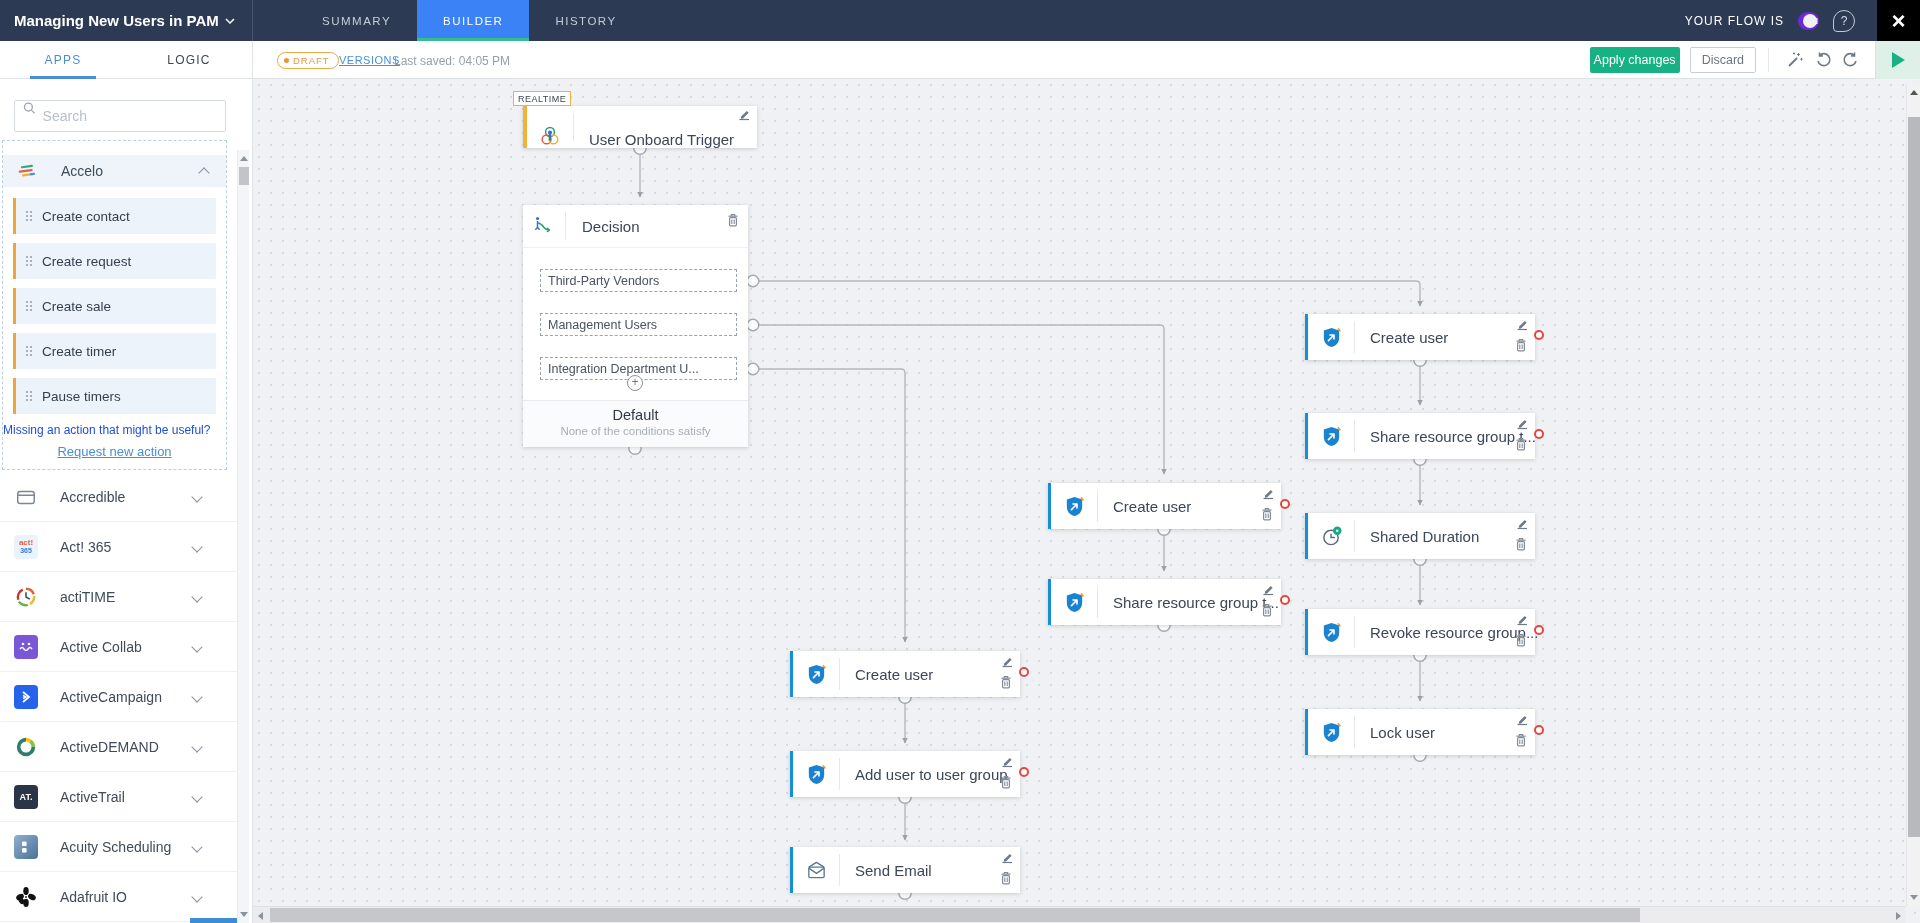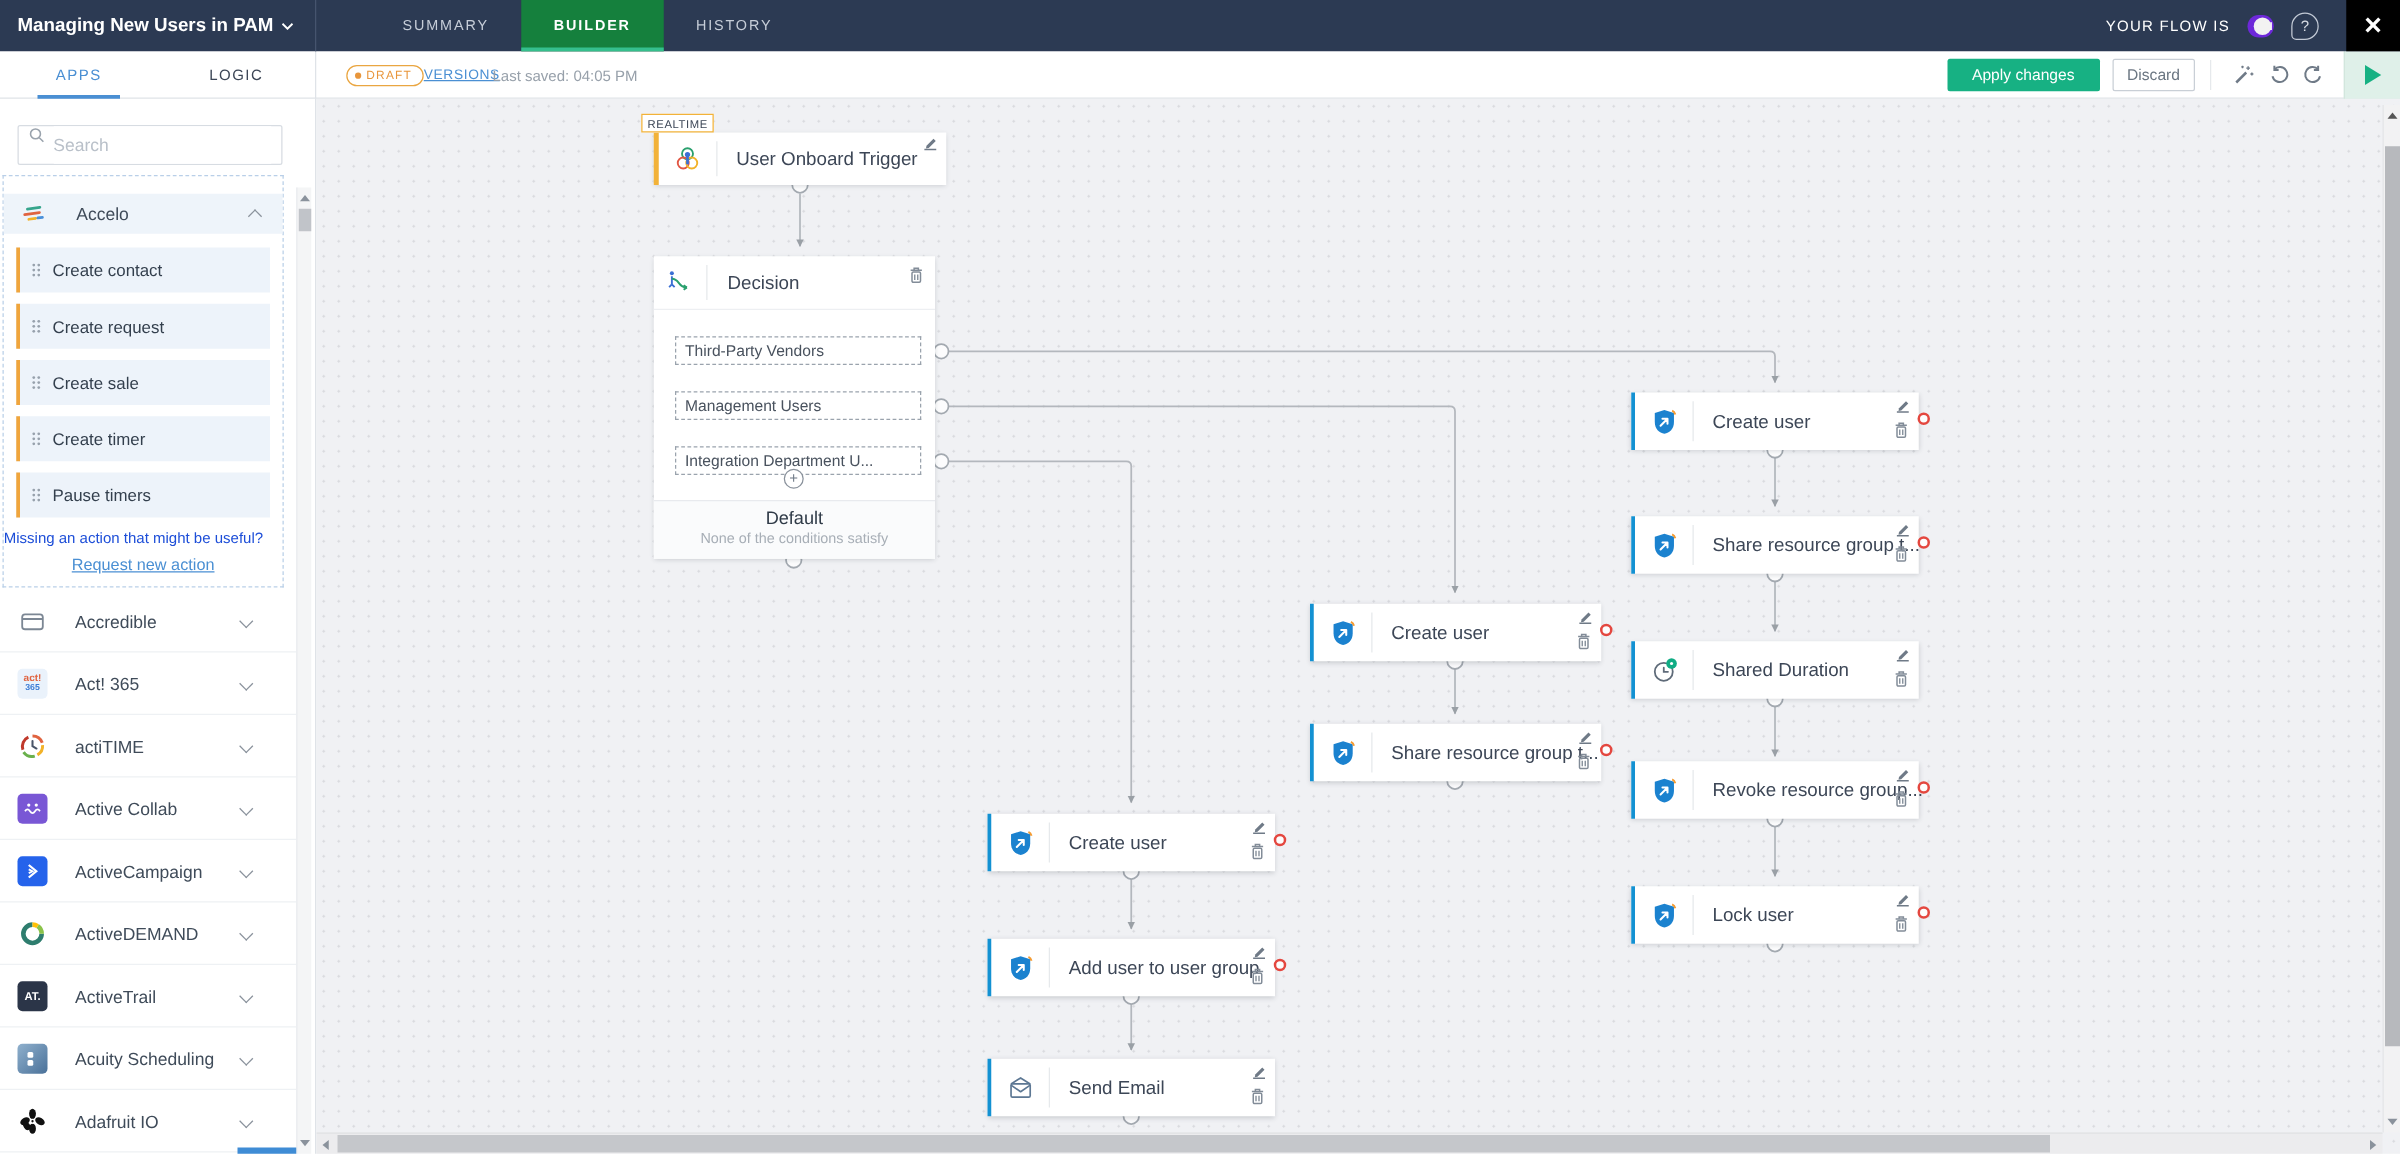--- a/index.html
+++ b/index.html
@@ -5,41 +5,41 @@
   * { margin:0; padding:0; box-sizing:border-box; }
   html,body { width:1920px; height:923px; overflow:hidden; font-family:"Liberation Sans","DejaVu Sans",sans-serif; background:#fff; }
   .abs { position:absolute; }
 
   
   .topbar { position:absolute; left:0; top:0; width:1920px; height:41px; background:#2c3a53; display:flex; align-items:stretch; z-index:50; }
   .tb-title { width:253px; display:flex; align-items:center; padding-left:14px; border-right:1px solid #46546e; color:#fff; font-size:15px; font-weight:bold; gap:6px; }
   .tb-caret { width:10px; height:6px; }
   .tb-tabs { display:flex; align-items:stretch; margin-left:43px; }
   .tb-tab { display:flex; align-items:center; padding:0 26px; color:#c6cdd8; font-size:11.5px; letter-spacing:1.5px; cursor:pointer; }
-  .tb-tab.active { background:#15803d; color:#fff; border-bottom:3px solid #35bf8d; padding-top:3px;font-weight:bold; }
+  .tb-tab.active { background:#3b82f6; color:#fff; border-bottom:3px solid #35bf8d; padding-top:3px; }
   .tb-right { margin-left:auto; display:flex; align-items:center; gap:14px; }
   .flow-status { color:#fff; font-size:12px; letter-spacing:1px; }
   .toggle { width:21px; height:18px; background:#6d28d9; border-radius:9px; position:relative; cursor:pointer; }
   .toggle .on { position:absolute; left:6px; top:4px; font-size:9px; color:#fff; font-weight:bold; letter-spacing:.5px; }
   .toggle .knob { position:absolute; right:2px; top:2px; width:14px; height:14px; background:#f2f2f2; border-radius:50%; }
   .help { width:22px; height:22px; border:1.5px solid #c3cad6; border-radius:50% 50% 50% 4px; color:#d7dce4; font-size:12px; display:flex; align-items:center; justify-content:center; margin-right:8px; cursor:pointer; }
   .close-btn { width:43px; height:41px; background:#000; color:#fff; font-size:24px; display:flex; align-items:center; justify-content:center; cursor:pointer; font-weight:bold; }
 
   
   .subbar { position:absolute; left:0; top:41px; width:1920px; height:38px; background:#fff; border-bottom:1px solid #dfe3e8; z-index:40; }
   .sb-tabs { position:absolute; left:0; top:0; width:253px; height:38px; border-right:1px solid #dfe3e8; display:flex; }
   .sb-tab { width:50%; display:flex; align-items:center; justify-content:center; font-size:12px; letter-spacing:1.2px; color:#3c4656; cursor:pointer; position:relative; }
   .sb-tab.active { color:#4a8fd3; }
   .sb-tab.active::after { content:""; position:absolute; left:24%; right:24%; bottom:0; height:3px; background:#4a8fd3; }
   .draft-pill { position:absolute; left:277px; top:11px; height:17px; border:1px solid #eaa641; border-radius:9px; display:flex; align-items:center; padding:0 8px 0 6px; gap:4px; font-size:9.5px; letter-spacing:1px; color:#e8963c; }
   .draft-pill .dot { width:5px; height:5px; border-radius:50%; background:#e8963c; }
   .versions { position:absolute; left:339px; top:13px; font-size:11px; letter-spacing:.5px; color:#4a8fd3; text-decoration:underline; cursor:pointer; }
   .last-saved { position:absolute; left:394px; top:13px; font-size:12px; color:#97a0aa; }
   .sb-right { position:absolute; right:0; top:0; height:38px; display:flex; align-items:center; }
-  .btn-apply { background:#17b183; color:#fff; border:none; font-size:12.5px; padding:6px 20px; border-radius:2px; cursor:pointer; font-family:inherit; }
+  .btn-apply { background:#17b183; color:#fff; border:none; font-size:12.5px; padding:6px 4px; border-radius:2px; cursor:pointer; font-family:inherit; }
   .btn-discard { background:#fff; color:#6b7682; border:1px solid #c9cfd6; font-size:12.5px; padding:5px 11px; border-radius:2px; margin-left:10px; cursor:pointer; font-family:inherit; }
   .sb-sep { width:1px; height:24px; background:#e6e9ec; margin:0 12px; }
   .sb-ico { width:28px; height:28px; display:flex; align-items:center; justify-content:center; color:#6f7a87; font-size:17px; cursor:pointer; }
   .play-block { width:45px; height:38px; background:#dff0e9; border-left:1px solid #d2e6dd; display:flex; align-items:center; justify-content:center; cursor:pointer; margin-left:10px; }
   .play-tri { width:0; height:0; border-left:13px solid #17b183; border-top:8px solid transparent; border-bottom:8px solid transparent; }
 
   
   .sidebar { position:absolute; left:0; top:79px; width:253px; height:844px; background:#fff; border-right:1px solid #dfe3e8; z-index:30; }
   .search-box { position:absolute; left:14px; top:21px; width:212px; height:32px; border:1px solid #d7dce2; border-radius:2px; display:flex; padding:0 8px; gap:7px; }
   .search-box input { border:none; outline:none; font-size:14px; color:#3c4656; width:100%; font-family:inherit; }
@@ -70,21 +70,21 @@
   svg.wires { position:absolute; left:0; top:0; }
 
   .node { position:absolute; height:46px; background:#fff; border-left:3px solid #1391d2; box-shadow:0 1px 4px rgba(40,50,60,.2); display:flex; align-items:center; cursor:pointer; }
   .nicon { width:46px; display:flex; align-items:center; justify-content:center; flex:none; }
   .ndiv { width:1px; align-self:stretch; margin:7px 0; background:#e6e9ec; flex:none; }
   .nlabel { margin-left:15px; font-size:15px; color:#3c4656; white-space:nowrap; }
   .nedit { position:absolute; top:3px; right:6px; cursor:pointer; }
   .ntrash { position:absolute; bottom:4px; right:8px; cursor:pointer; }
   .nerr { position:absolute; right:-9px; top:50%; margin-top:-7px; width:10px; height:10px; border:2.2px solid #e4473f; border-radius:50%; background:#fdfdfd; }
 
-  .trigger-node { position:absolute; left:270px; top:27px; width:234px; height:42px; background:#fff; border-left:4px solid #f2b239; box-shadow:0 1px 4px rgba(40,50,60,.2); display:flex; align-items:center; cursor:pointer; }
+  .trigger-node { position:absolute; left:270px; top:27px; width:234px; height:42px; background:#fff; border-left:4px solid #f2b239; box-shadow:0 1px 4px rgba(40,50,60,.2); display:flex; align-items:flex-end; cursor:pointer; }
   .realtime-tag { position:absolute; left:260px; top:12px; background:#fff; border:1px solid #f2b239; font-size:9px; letter-spacing:.5px; color:#3c4656; padding:1.5px 4px; z-index:2; }
 
   .decision-node { position:absolute; left:270px; top:126px; width:225px; height:242px; background:#fff; box-shadow:0 1px 4px rgba(40,50,60,.2); cursor:pointer;padding-left:28px; }
   .dec-head { position:absolute; left:0; top:0; width:100%; height:43px; display:flex; align-items:center; border-bottom:1px solid #edeff2; }
   .dec-head .nlabel { margin-left:16px; }
   .dec-trash { position:absolute; top:8px; right:9px; cursor:pointer; }
   .branch-box { position:absolute; left:17px; width:197px; height:23px; border:1px dashed #9aa3ad; background:#fff; display:flex; align-items:center; padding-left:7px; font-size:12.5px; color:#49525e; white-space:nowrap; overflow:hidden; cursor:pointer; }
   .plus-circle { position:absolute; left:104px; top:170px; width:16px; height:16px; border:1.2px solid #8a929c; border-radius:50%; color:#6f7a87; font-size:12px; line-height:13px; text-align:center; cursor:pointer; background:#fff; }
   .dec-default { position:absolute; left:0; top:195px; width:100%; height:47px; background:#fafbfc; border-top:1px solid #e8eaee; text-align:center; }
   .dec-default .dtitle { margin-top:6px; font-size:14.5px; color:#2f3a47; }

